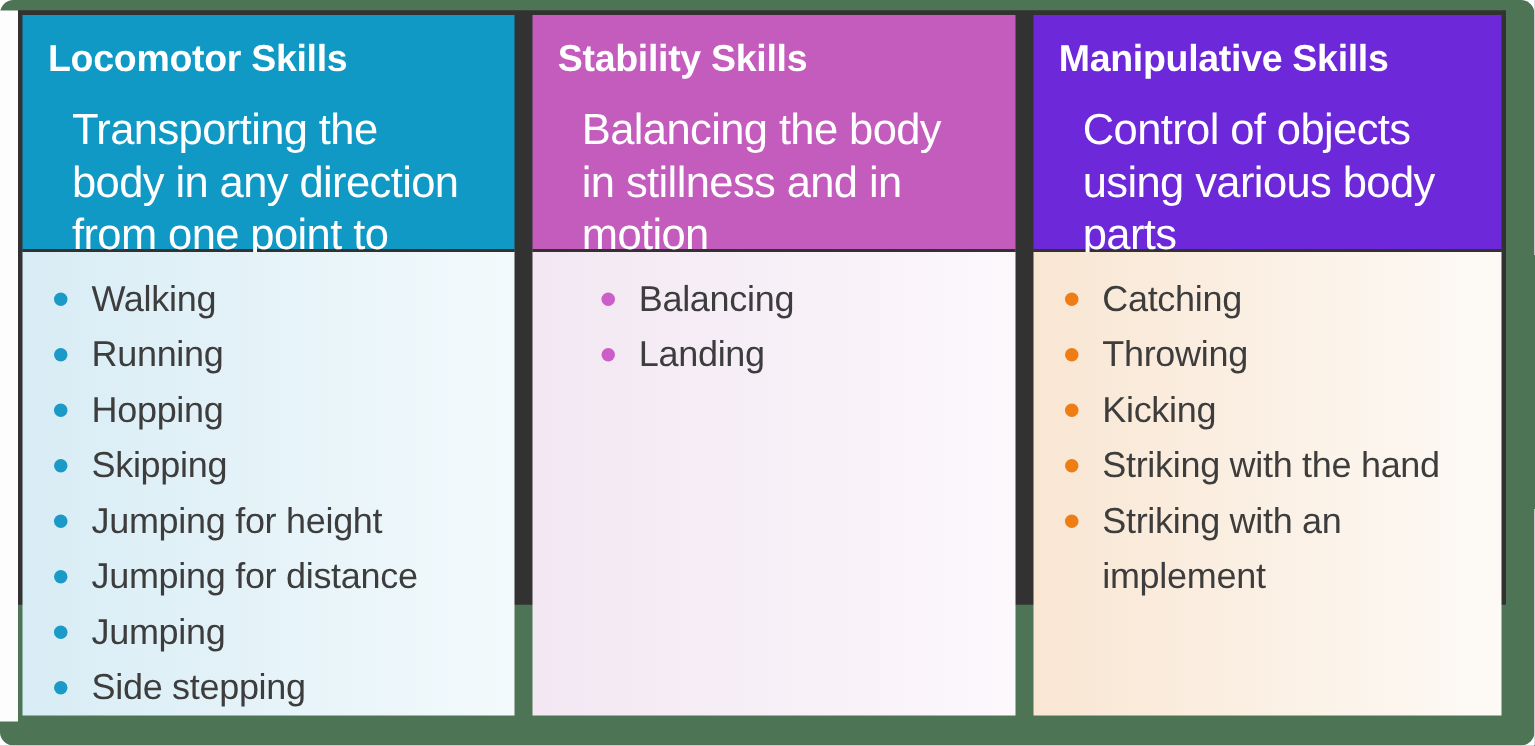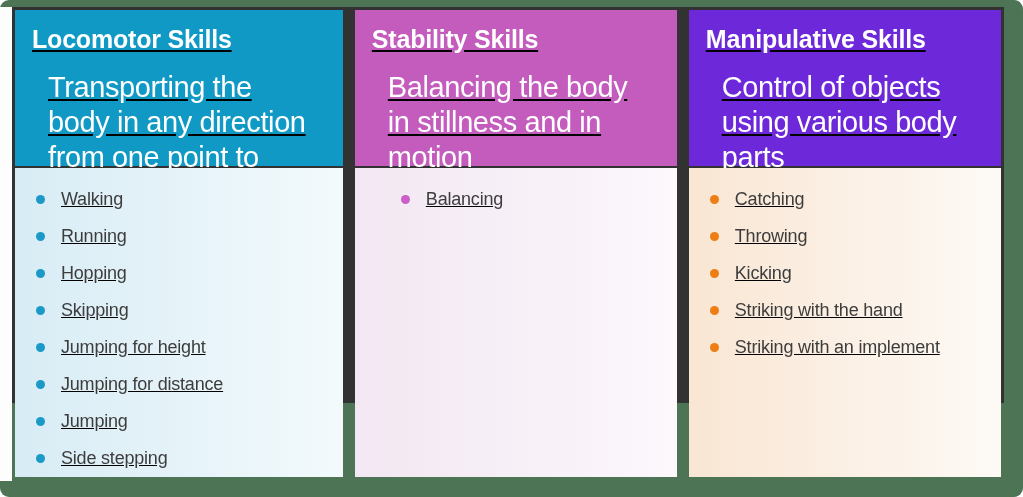--- a/index.html
+++ b/index.html
@@ -11,39 +11,38 @@
     position:absolute; inset:0; border-radius:9px;
   }
   .white-strip {
     position:absolute; left:0; top:7px; width:12px; height:474px; background:#fdfdfd;
   }
   .skills-table {
     position:absolute; left:12px; top:7px; width:992px; height:396px;
     box-sizing:border-box; border:3px solid #323232;
     display:grid; grid-template-columns:335fr 329fr 319fr; gap:12px;
     background:#323232;
-    text-decoration:underline;
   }
   .col { display:flex; flex-direction:column; min-width:0; }
   .col-header {
     box-sizing:border-box; height:158px; flex:none;
     padding:15px 8px 0 17px; color:#ffffff;
     border-bottom:2px solid #323232;
   }
   .col-title {
     margin:0 0 4px 0; font-size:25px; font-weight:bold; letter-spacing:-0.2px;
   }
   .col-desc {
     margin:16px; font-size:29px; line-height:35px; letter-spacing:-0.4px;
   }
   .col-body { flex:1; padding:13px 8px 0 19px; min-width:0; }
   ul.skill-list { list-style:none; margin:0; padding:0; }
   ul.skill-list li {
     display:flex; align-items:flex-start;
-    font-size:18px; line-height:37px; letter-spacing:-0.2px;
+    font-size:24px; line-height:37px; letter-spacing:-0.2px;
   }
   .dot {
     flex:none; width:9px; height:9px; border-radius:50%;
     margin:14px 16px 0 2px;
   }
   .txt { flex:1; min-width:0; }
 </style>
 </head>
 <body>
 
@@ -100,20 +99,24 @@
       <header class="col-header" style="background: rgb(196, 92, 190); color: rgb(255, 255, 255);">
         <h2 class="col-title">Stability Skills</h2>
         <p class="col-desc">Balancing the body in stillness and in motion</p>
       </header>
       <div class="col-body" style="background: linear-gradient(to right, rgb(242, 231, 242), rgb(252, 248, 252)); padding-left: 44px;">
         <ul class="skill-list">
             <li style="color: rgb(61, 61, 61);">
               <span class="dot" style="background: rgb(203, 94, 200);"></span>
               <span class="txt">Balancing</span>
             </li>
+            <li style="color: rgb(61, 61, 61);">
+              <span class="dot" style="background: rgb(203, 94, 200);"></span>
+              <span class="txt">Landing</span>
+            </li>
           </ul>
       </div>
     </section>
 
     <section class="col">
       <header class="col-header" style="background: #6d28d9; color: rgb(255, 255, 255);">
         <h2 class="col-title">Manipulative Skills</h2>
         <p class="col-desc">Control of objects using various body parts</p>
       </header>
       <div class="col-body" style="background: linear-gradient(to right, rgb(249, 230, 211), rgb(253, 250, 246));">

